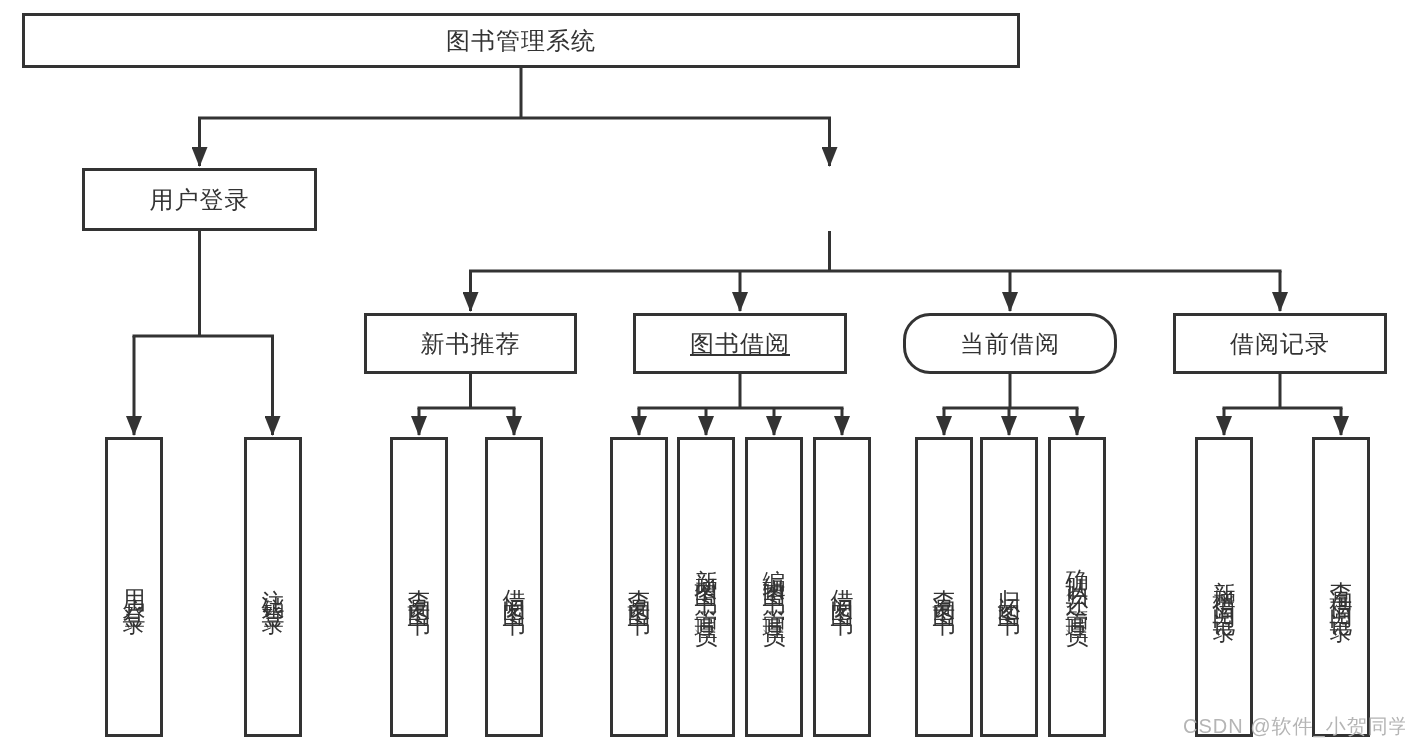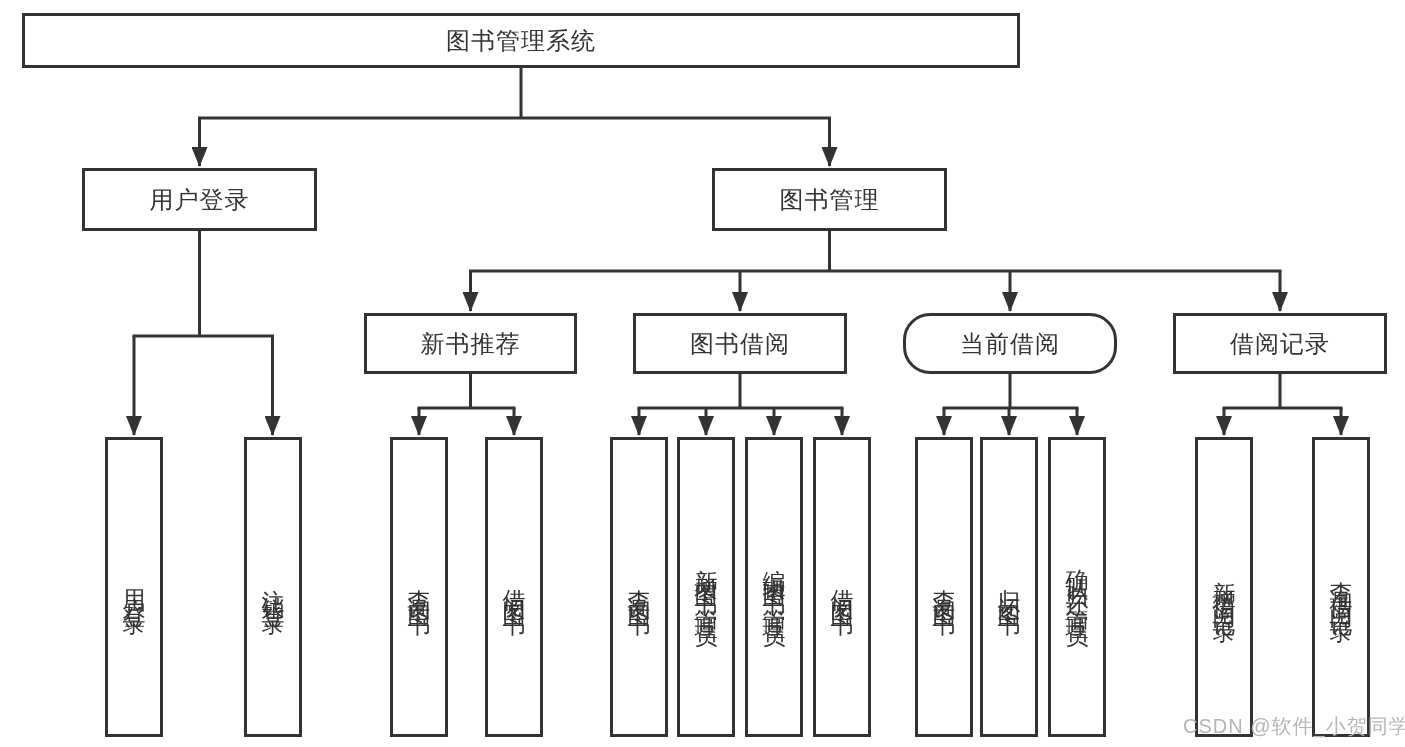--- a/index.html
+++ b/index.html
@@ -108,24 +108,23 @@
 
     <line x1="1280" y1="374" x2="1280" y2="408"></line>
     <line x1="1224" y1="408" x2="1341" y2="408" stroke-linecap="square"></line>
     <line x1="1224" y1="408" x2="1224" y2="435" marker-end="url(#arr)"></line>
     <line x1="1341" y1="408" x2="1341" y2="435" marker-end="url(#arr)"></line>
   </svg>
 
   <div class="node" style="left:22px; top:13px; width:998px; height:55px;">图书管理系统</div>
 
   <div class="node" style="left:82px; top:168px; width:235px; height:63px;">用户登录</div>
-  <div class="node" style="left:712px; top:168px; width:235px; height:63px;">图书管理</div>
 
   <div class="node" style="left:364px; top:313px; width:213px; height:61px;">新书推荐</div>
-  <div class="node" style="left:633px; top:313px; width:214px; height:61px;">图书借阅</div>
+  <div class="node" style="left:633px; top:313px; width:214px; height:61px;text-decoration:underline;">图书借阅</div>
   <div class="node" style="left:903px; top:313px; width:214px; height:61px;border-radius:27px;">当前借阅</div>
   <div class="node" style="left:1173px; top:313px; width:214px; height:61px;">借阅记录</div>
 
   <div class="vnode" style="left:105px; top:437px; width:58px; height:300px;">
     <span>用户登录</span>
   </div>
   <div class="vnode" style="left:244px; top:437px; width:58px; height:300px;">
     <span>注销登录</span>
   </div>
 

